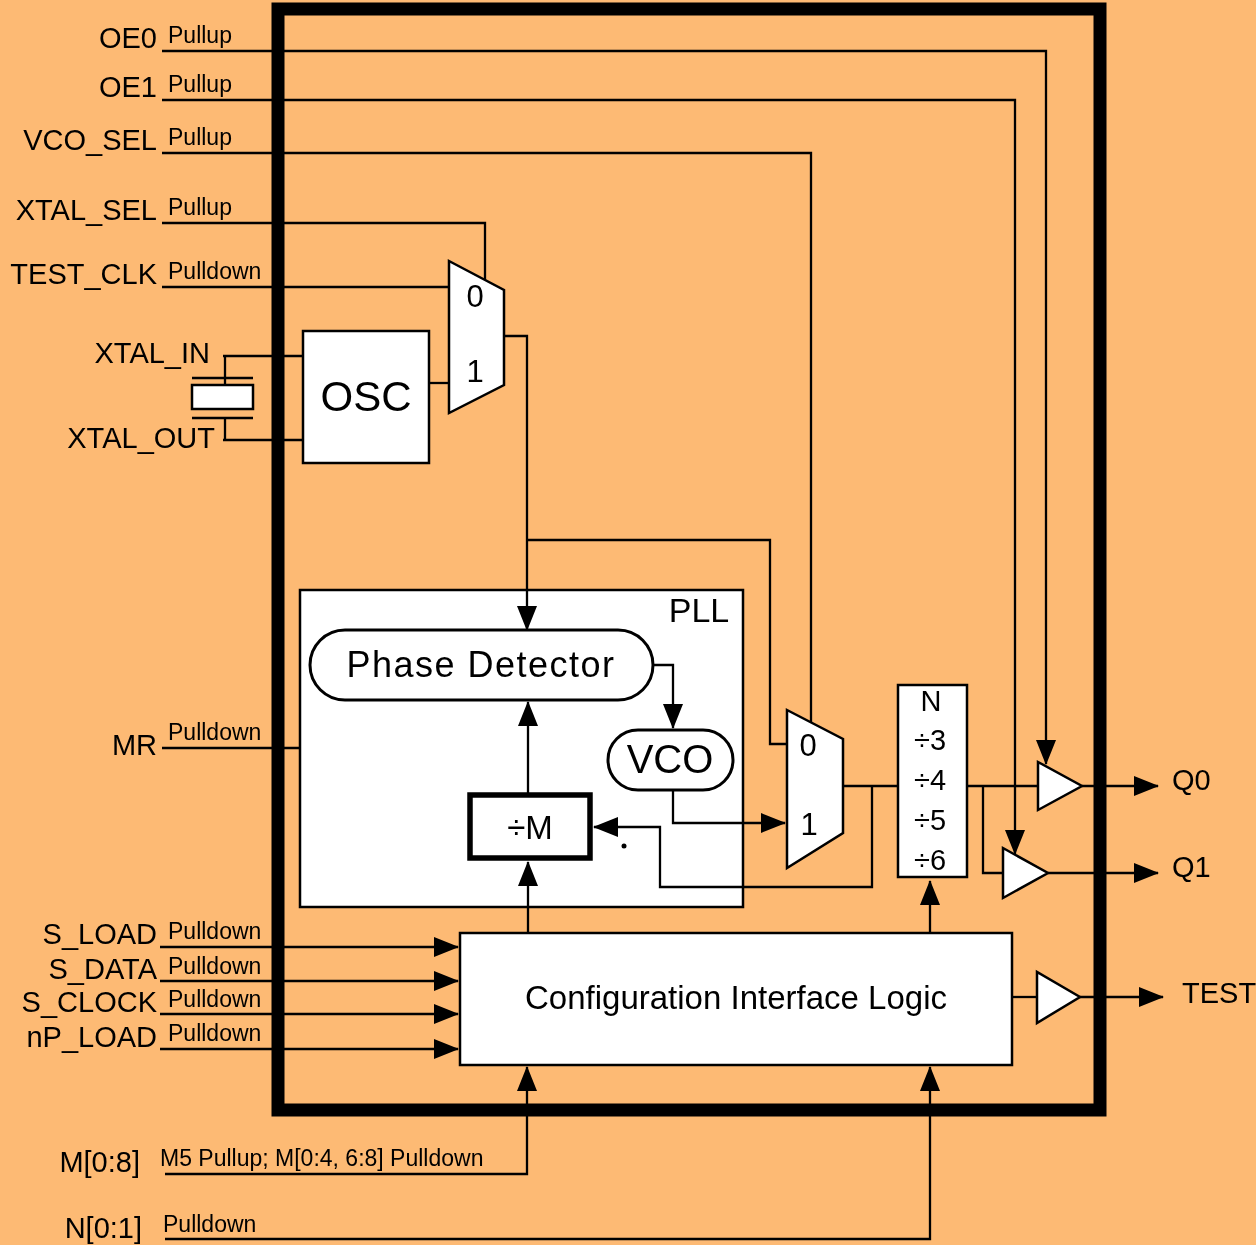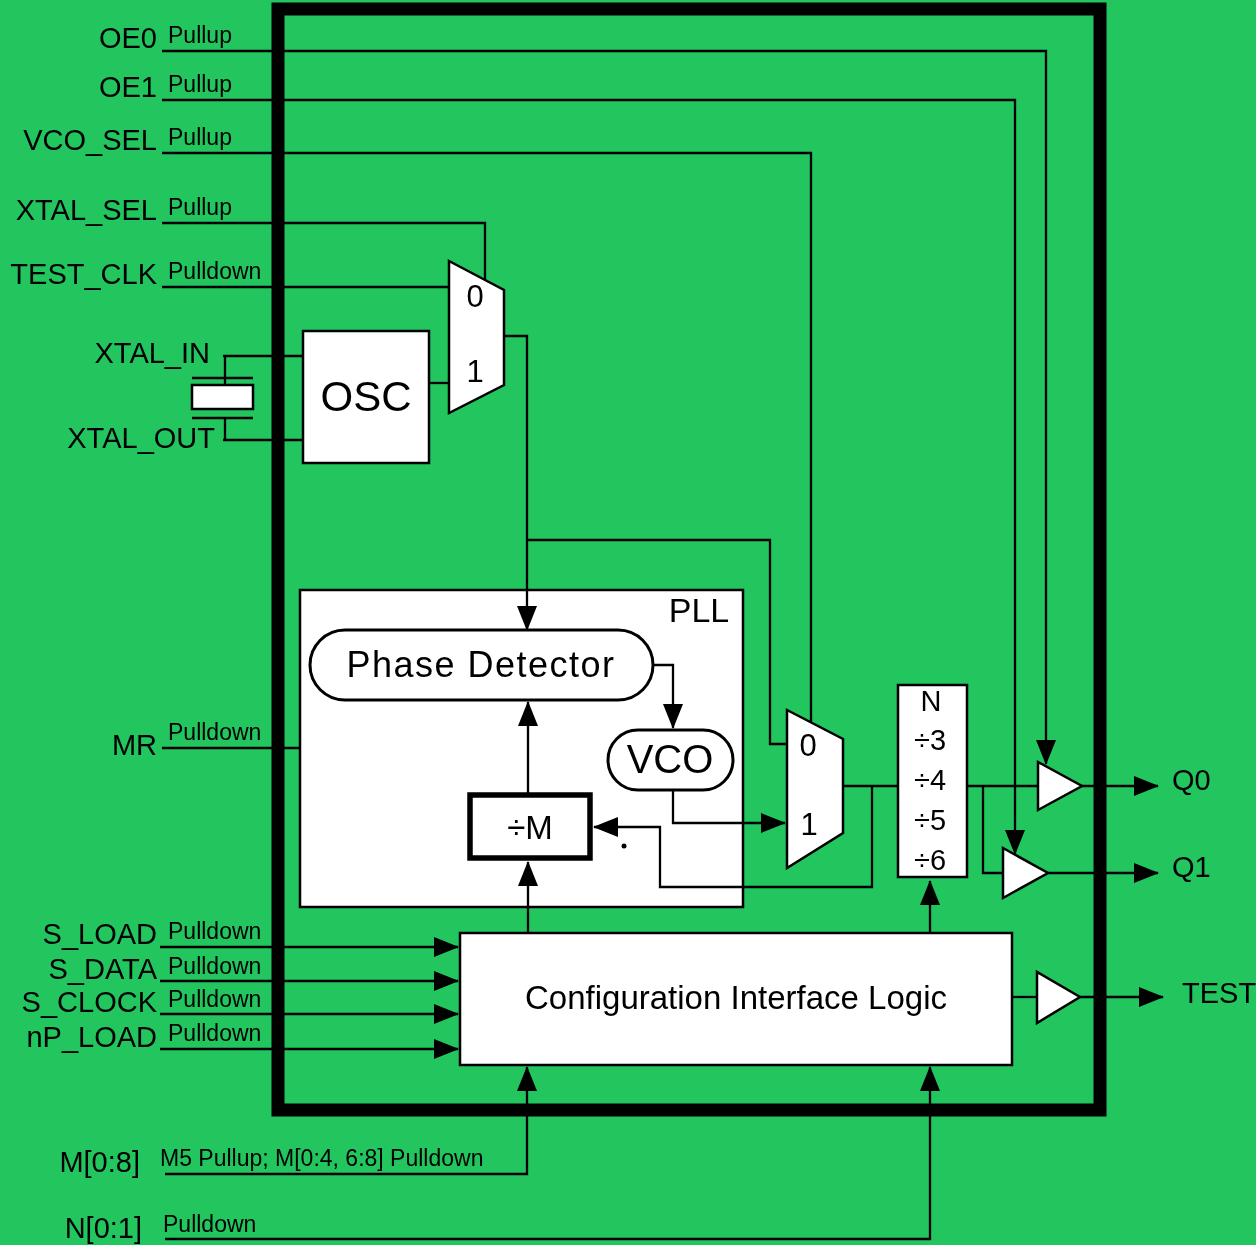--- a/index.html
+++ b/index.html
@@ -4,21 +4,21 @@
 <style>
   html, body {
     margin: 0;
     padding: 0;
     background: #ffffff;
   }
   .stage {
     position: relative;
     width: 1256px;
     height: 1245px;
-    background: #22c55e;
+    background: #fdba74;
     font-family: "Liberation Sans", sans-serif;
   }
   svg { display: block; }
   .wire {
     fill: none;
     stroke: #000000;
     stroke-width: 2.3;
   }
   .thin-box {
     fill: #ffffff;

